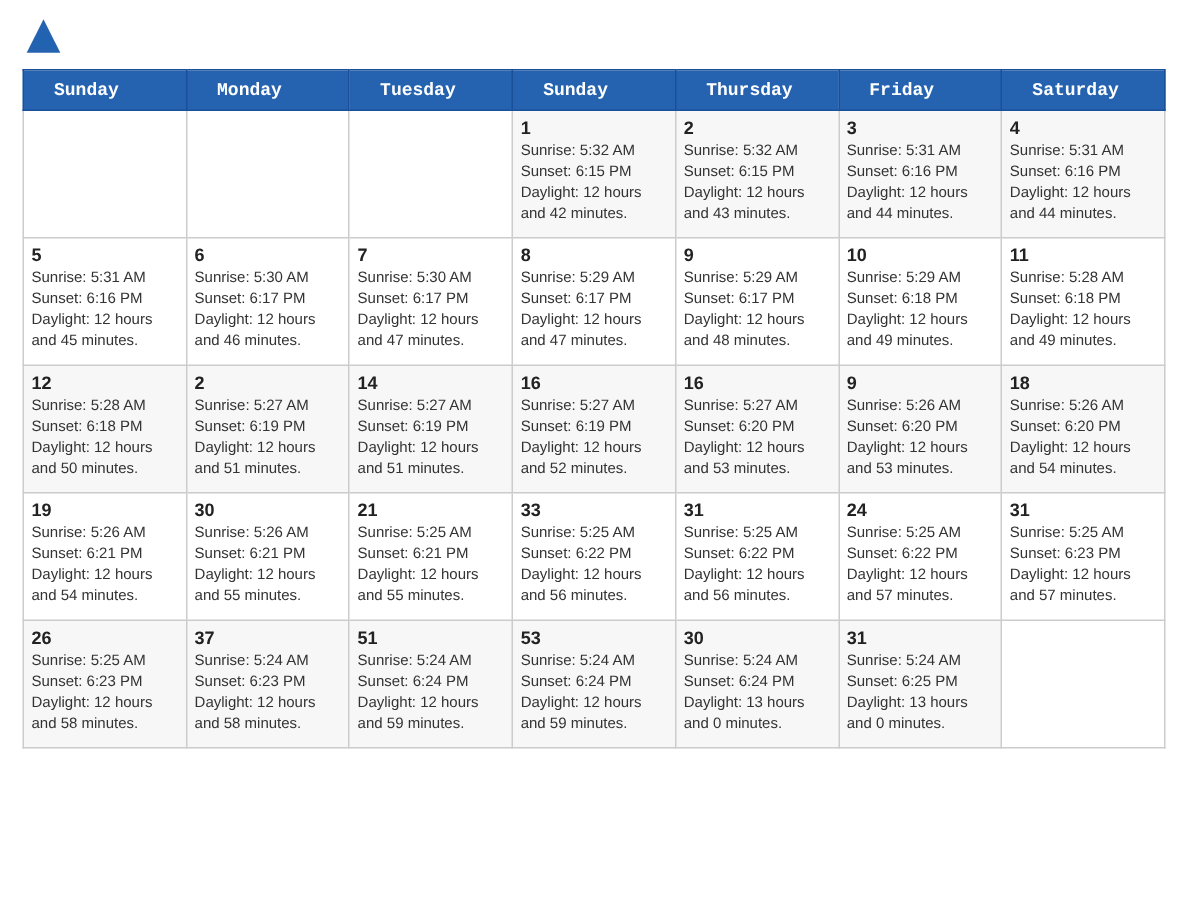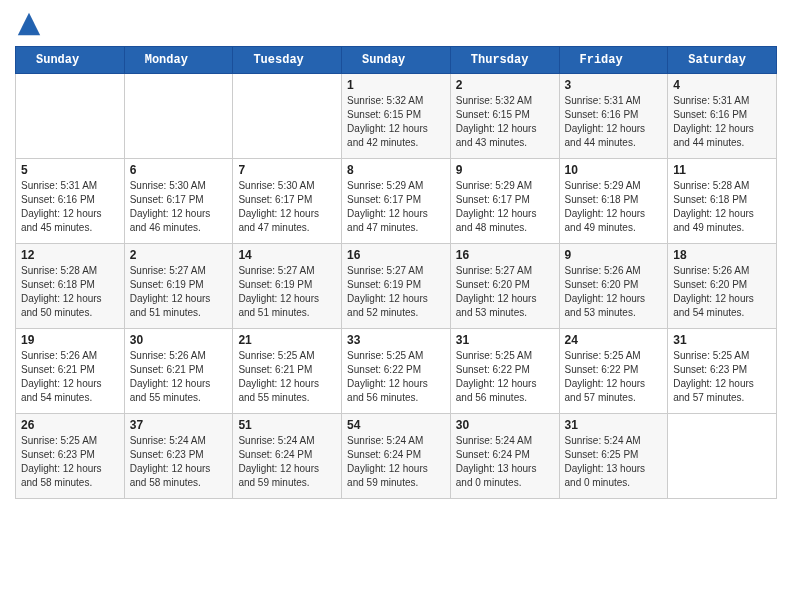--- a/index.html
+++ b/index.html
@@ -330,21 +330,21 @@
 and 58 minutes.</div>
         </td>
         <td>
           <span class="day-num">51</span>
           <div class="day-info" style="white-space: pre-line;">Sunrise: 5:24 AM
 Sunset: 6:24 PM
 Daylight: 12 hours
 and 59 minutes.</div>
         </td>
         <td>
-          <span class="day-num">54</span>
+          <span class="day-num">53</span>
           <div class="day-info" style="white-space: pre-line;">Sunrise: 5:24 AM
 Sunset: 6:24 PM
 Daylight: 12 hours
 and 59 minutes.</div>
         </td>
         <td>
           <span class="day-num">30</span>
           <div class="day-info" style="white-space: pre-line;">Sunrise: 5:24 AM
 Sunset: 6:24 PM
 Daylight: 13 hours

